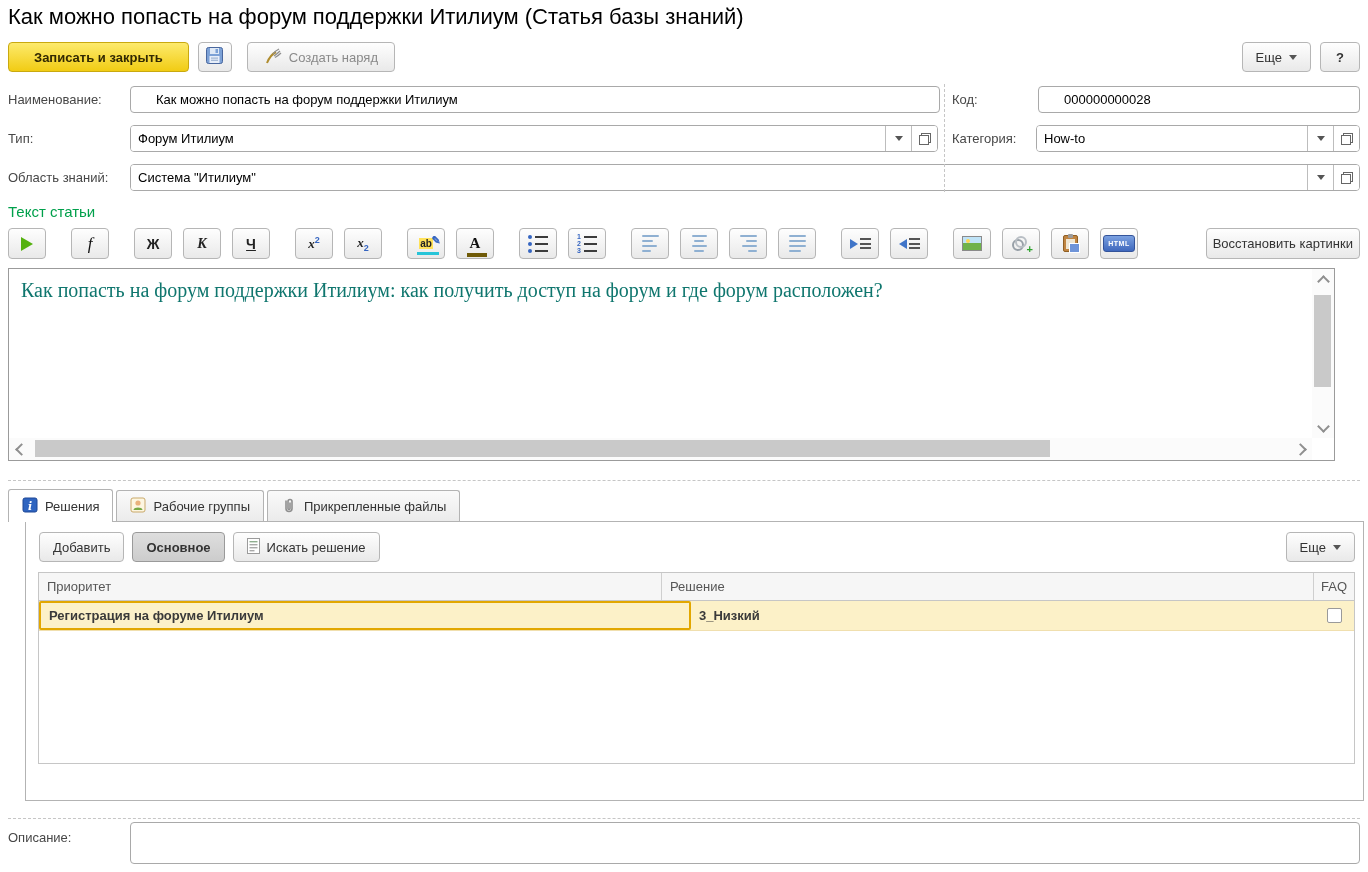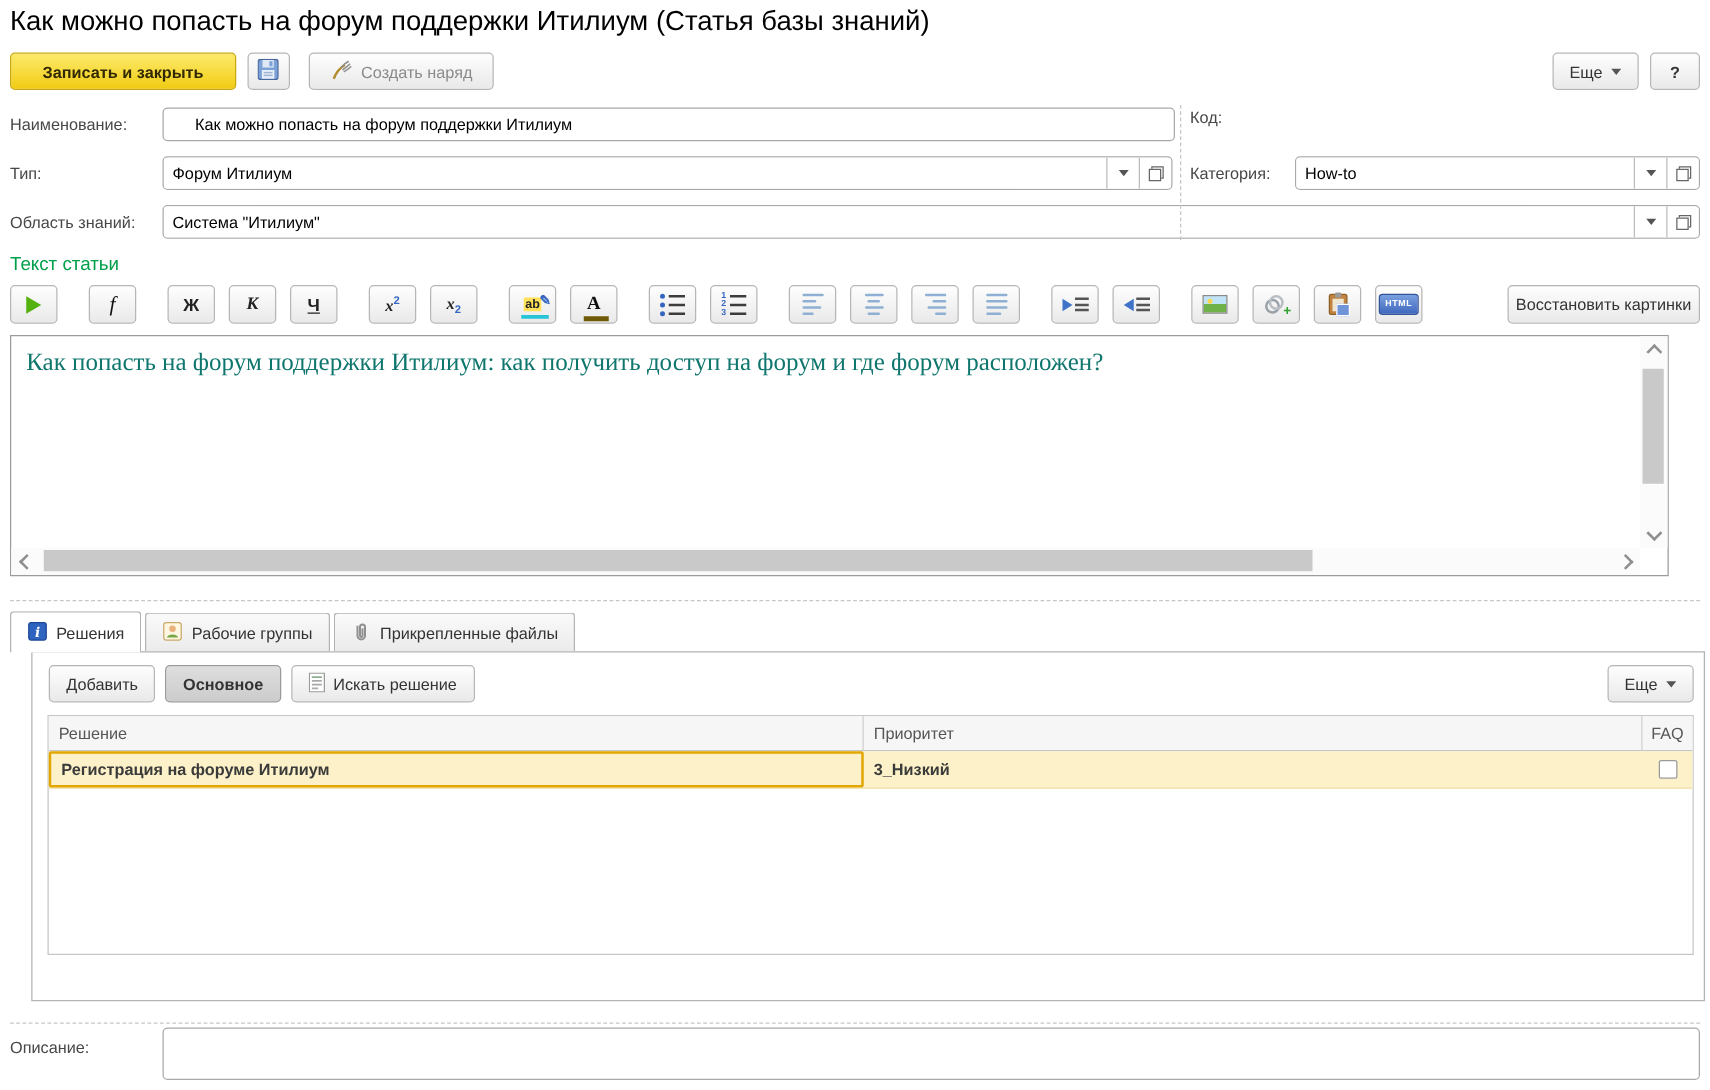--- a/index.html
+++ b/index.html
@@ -168,20 +168,21 @@
   </button>
   <button class="btn btn-help">?</button>
 </div>
 
 <div class="frow" style="left:8px; top:86px; width:932px;">
   <span class="flabel" style="width:122px;">Наименование:</span>
   <input class="tinput" style="flex: 1 1 0%;" value="Как можно попасть на форум поддержки Итилиум">
 </div>
 <div class="frow" style="left:952px; top:86px; width:408px;">
   <span class="flabel" style="width:86px;">Код:</span>
+  <input class="tinput" style="flex: 1 1 0%;" value="000000000028">
 </div>
 
 <div class="frow" style="left:8px; top:125px; width:930px;">
   <span class="flabel" style="width:122px;">Тип:</span>
   <div class="combo" style="flex:1;">
     <input value="Форум Итилиум" style="">
     <div class="combo-btn">
         <span class="caret"></span>
       </div>
     <div class="combo-btn">
@@ -412,22 +413,22 @@
       <span>Искать решение</span>
     </button>
     <button class="btn more-right">
       <span>Еще</span>
       <span class="caret"></span>
     </button>
   </div>
 
   <div class="grid">
     <div class="grid-head">
+      <div class="gh c-pri">Приоритет</div>
       <div class="gh c-sol">Решение</div>
-      <div class="gh c-pri">Приоритет</div>
       <div class="gh c-faq">FAQ</div>
     </div>
     <div class="grid-row">
       <div class="gc c-sol gc-sel">Регистрация на форуме Итилиум</div>
       <div class="gc c-pri">3_Низкий</div>
       <div class="gc" style="flex:1; justify-content:center;">
         <span class="cb"></span>
       </div>
     </div>
   </div>

